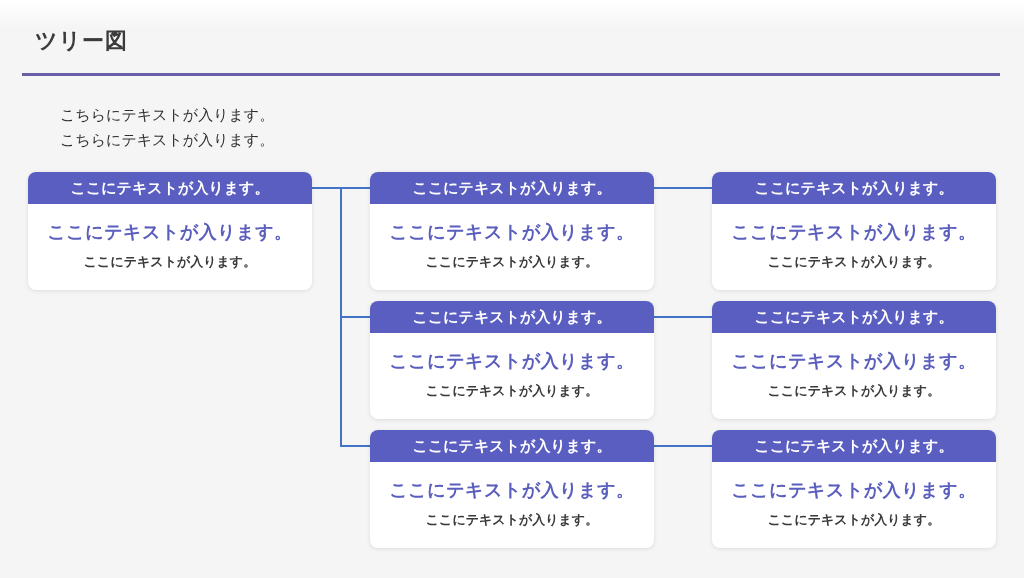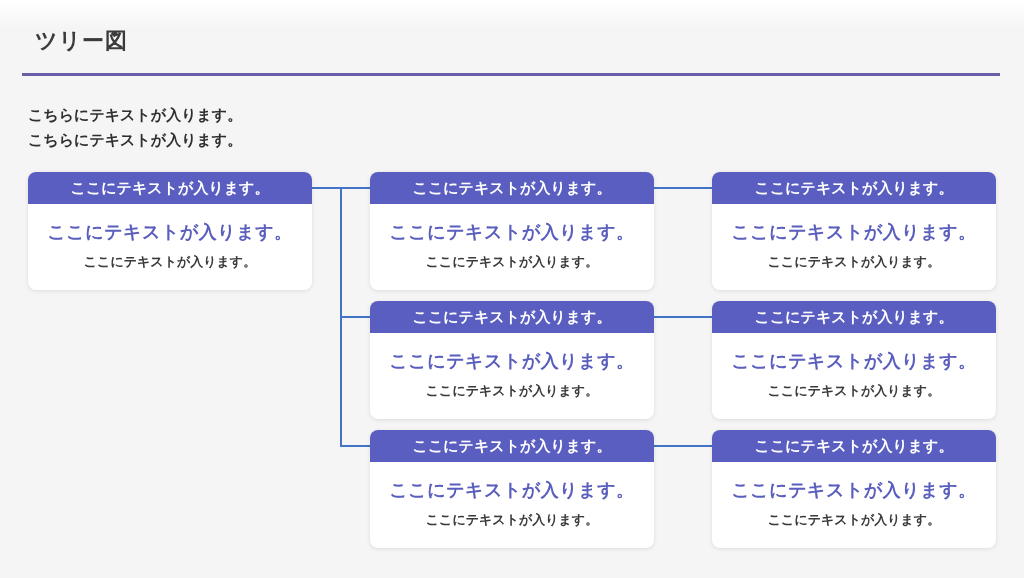--- a/index.html
+++ b/index.html
@@ -30,24 +30,24 @@
   .title-divider {
     position: absolute;
     left: 22px;
     top: 73px;
     width: 978px;
     height: 3px;
     background: #695fa9;
   }
   .intro {
     position: absolute;
-    left: 28px;
+    left: 60px;
     top: 102px;
     font-size: 15px;
-    font-weight: 700;
+    font-weight: 400;
     color: #2f2f2f;
     line-height: 25px;
   }
   .card {
     position: absolute;
     width: 284px;
     height: 118px;
     background: #ffffff;
     border-radius: 8px;
     box-shadow: 0 1px 4px rgba(0,0,0,0.10);

